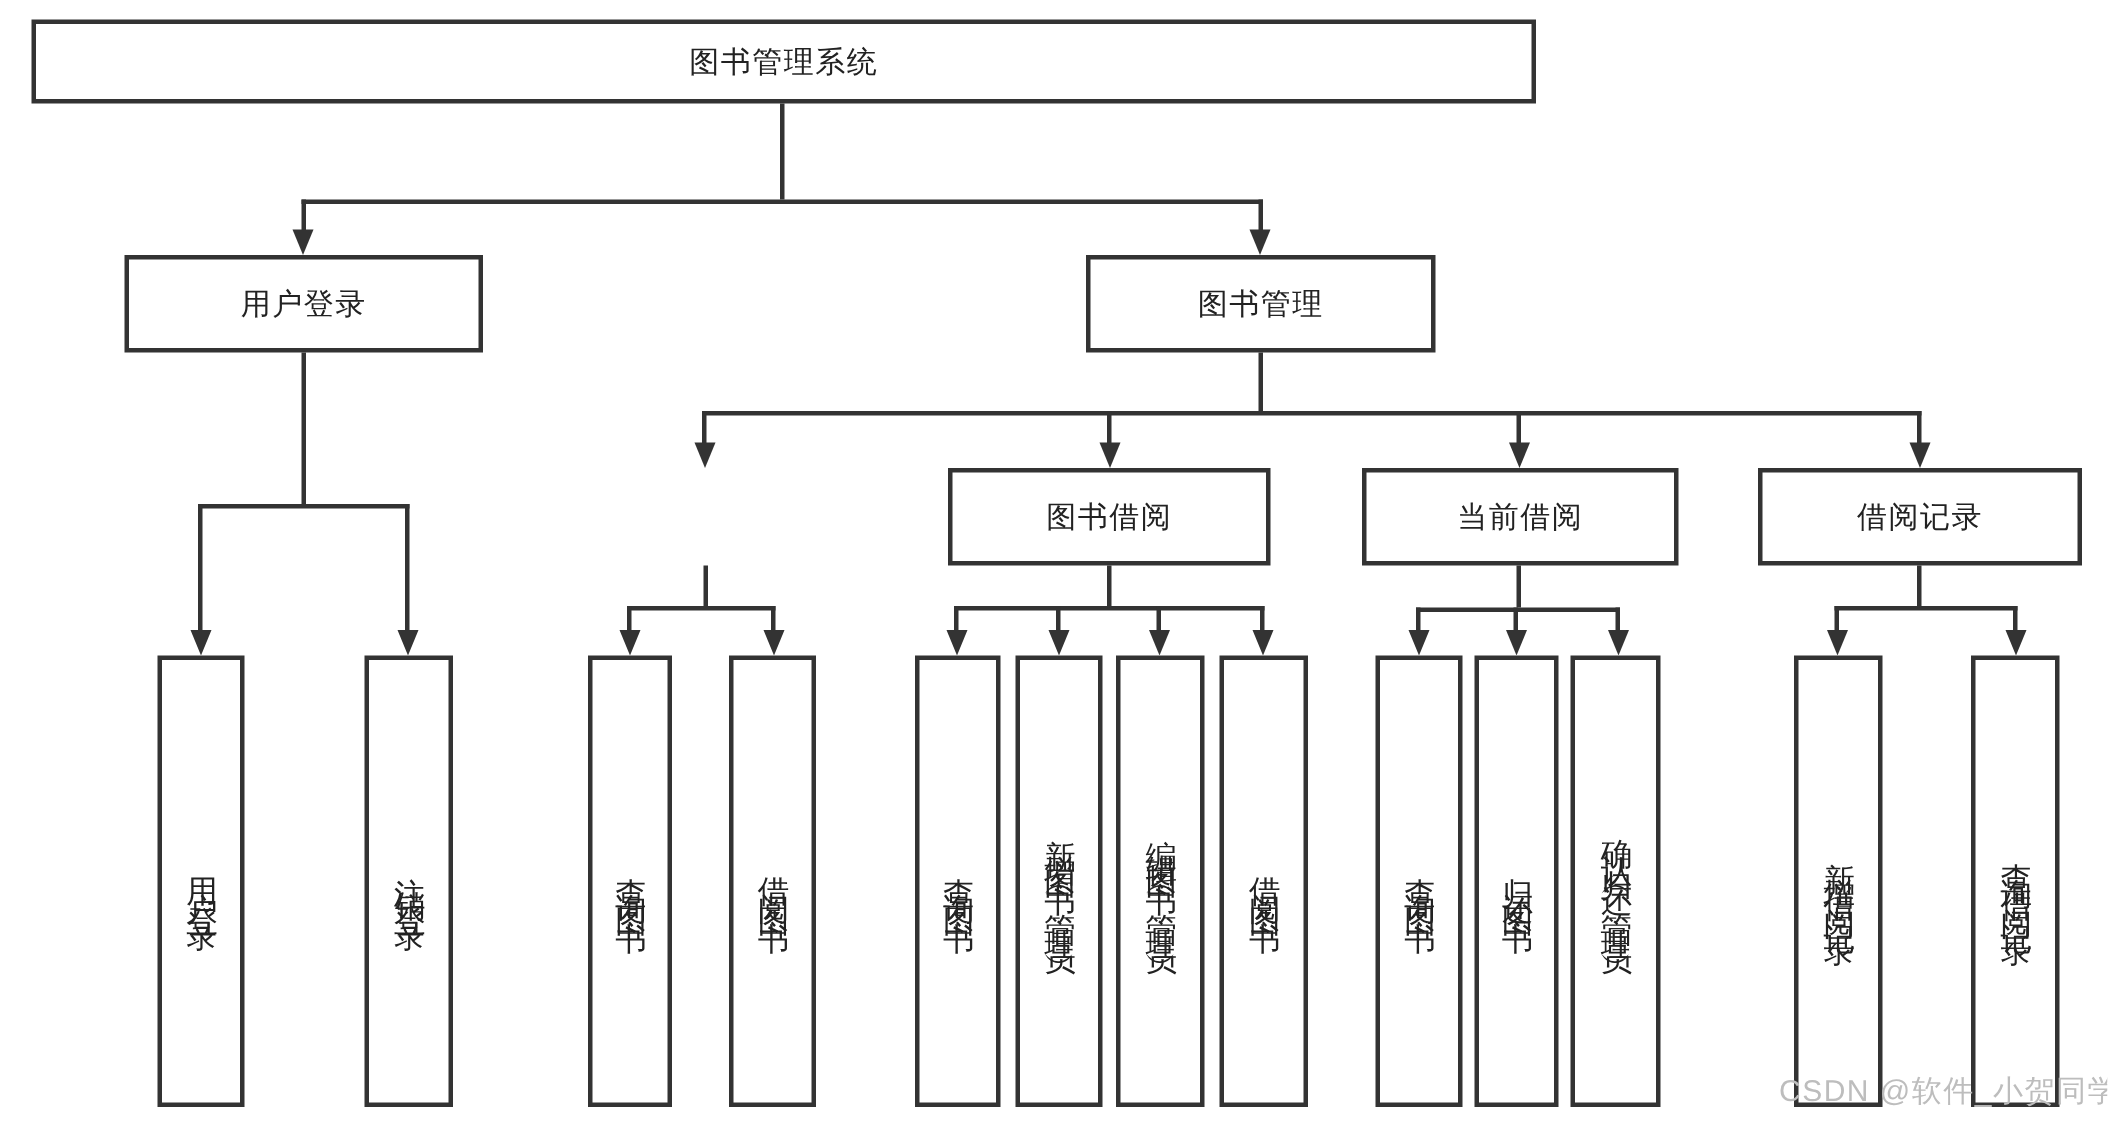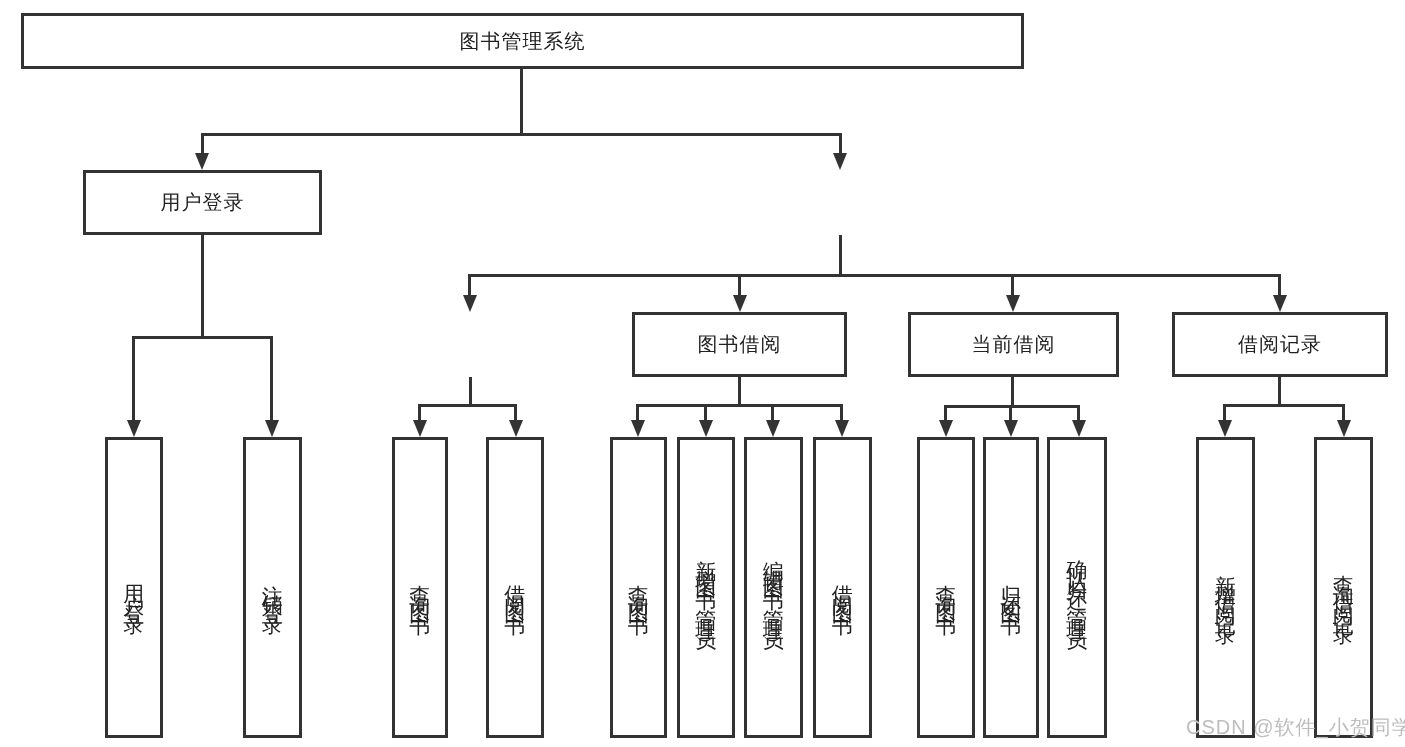--- a/index.html
+++ b/index.html
@@ -61,20 +61,23 @@
 
   <div class="vline" style="left:520px;top:69px;height:64px;"></div>
   <div class="hline" style="left:201px;top:133px;width:641px;"></div>
   <div class="vline" style="left:201px;top:133px;height:22px;"></div>
   <div class="arrow" style="left:195px;top:153px;"></div>
   <div class="vline" style="left:839px;top:133px;height:22px;"></div>
   <div class="arrow" style="left:833px;top:153px;"></div>
 
   <div class="box" style="left:83px;top:170px;width:239px;height:65px;">
     <span>用户登录</span>
+  </div>
+  <div class="box" style="left:724px;top:170px;width:233px;height:65px;">
+    <span>图书管理</span>
   </div>
 
   <div class="vline" style="left:201px;top:235px;height:101px;"></div>
   <div class="hline" style="left:132px;top:336px;width:141px;"></div>
   <div class="vline" style="left:132px;top:336px;height:86px;"></div>
   <div class="arrow" style="left:127px;top:420px;"></div>
   <div class="vline" style="left:270px;top:336px;height:86px;"></div>
   <div class="arrow" style="left:265px;top:420px;"></div>
 
   <div class="vline" style="left:839px;top:235px;height:39px;"></div>

